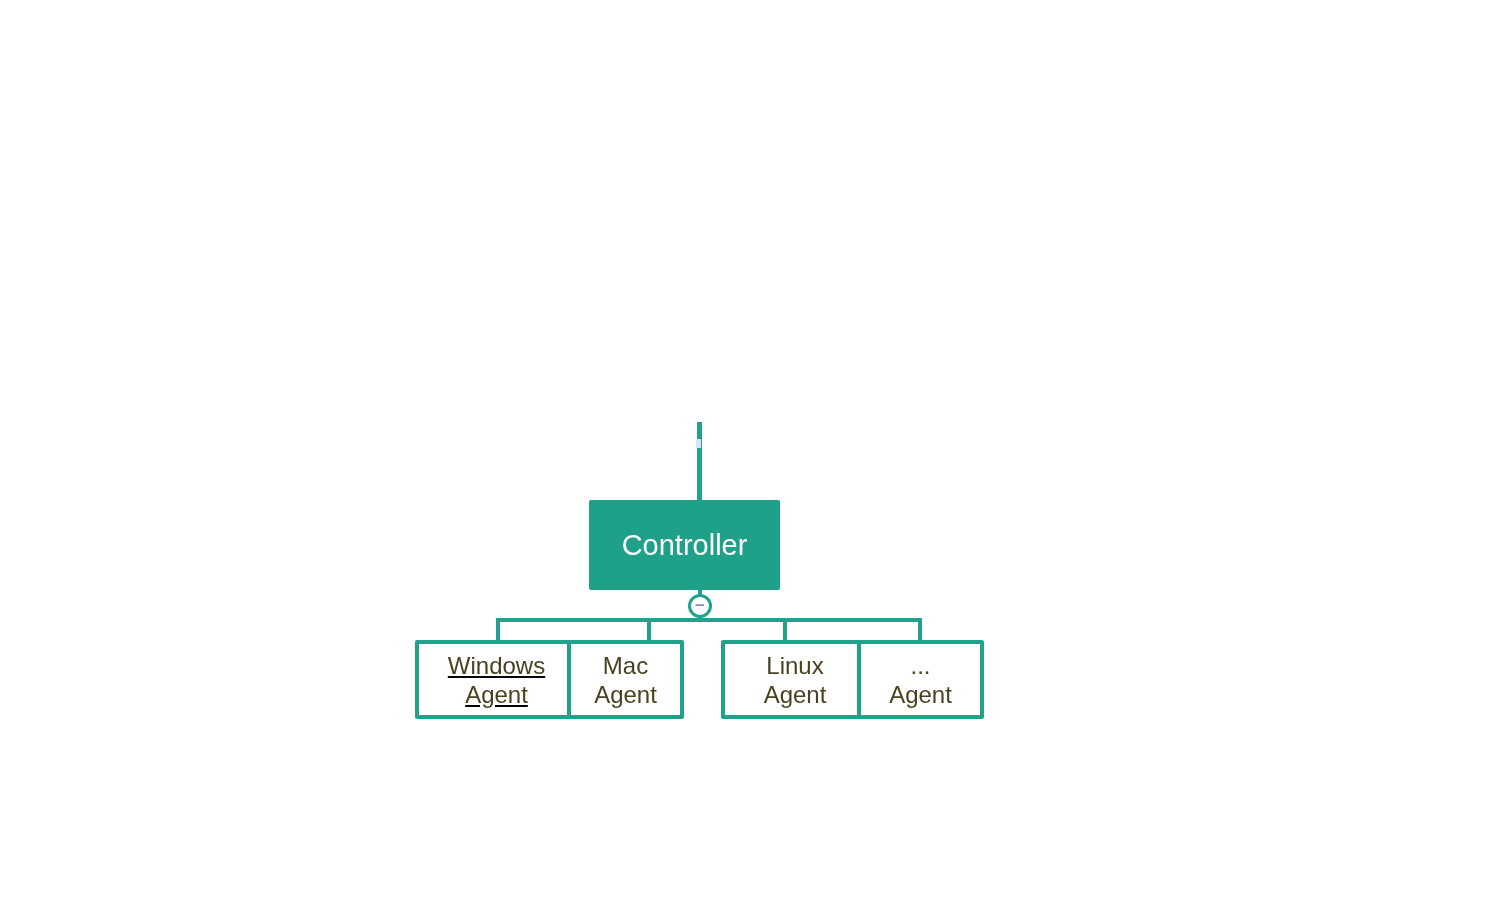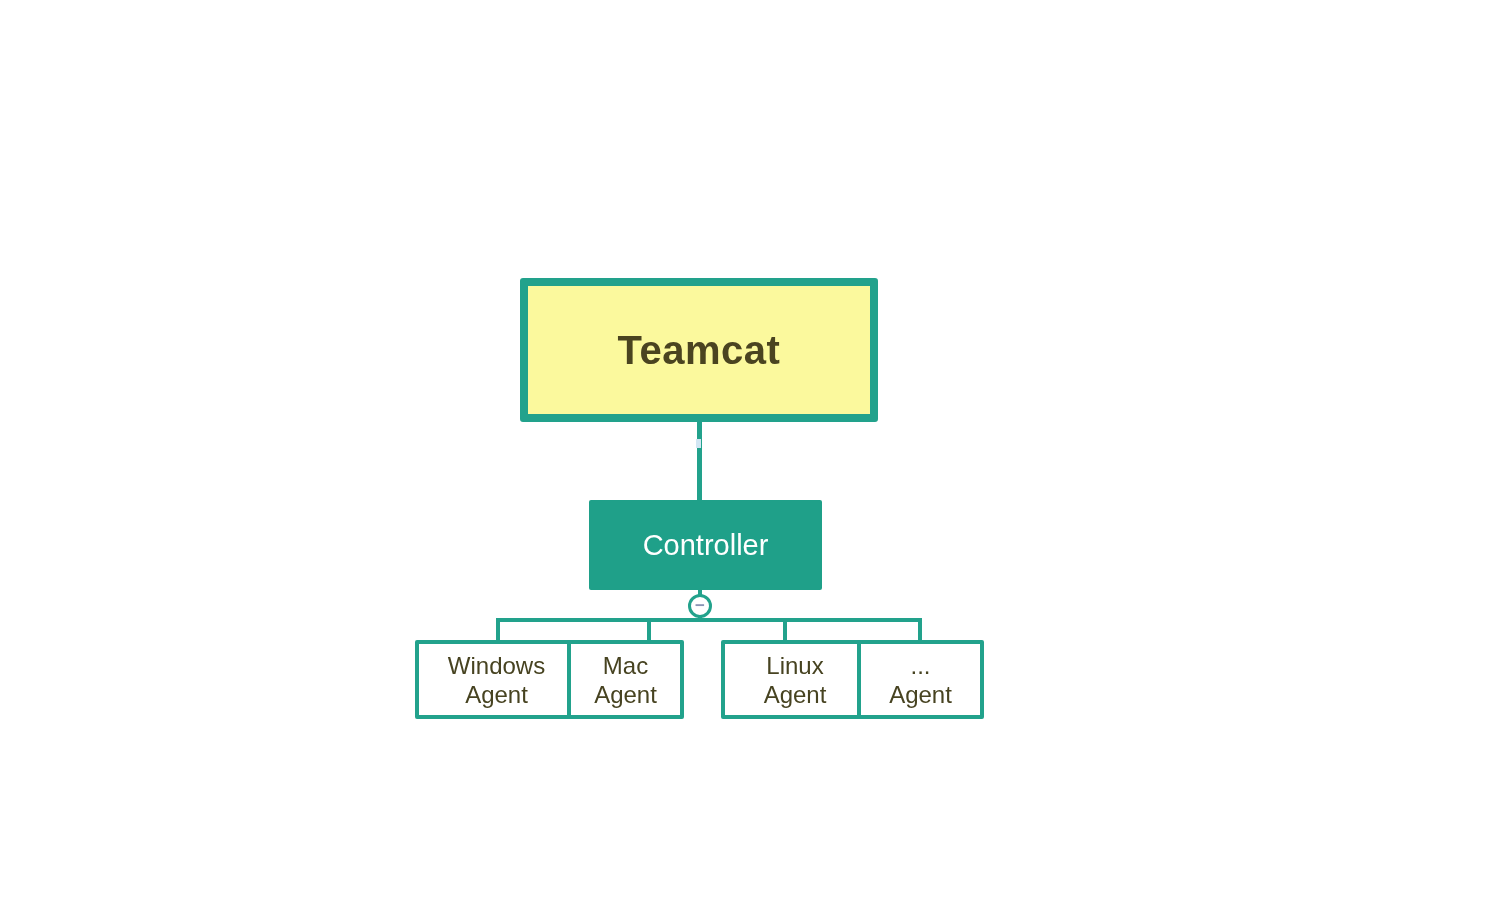--- a/index.html
+++ b/index.html
@@ -35,21 +35,21 @@
   }
   .root-node .label {
     font-size: 40px;
     font-weight: 700;
     color: #4a4420;
     letter-spacing: 0.5px;
   }
 
   .controller-node {
     left: 589px; top: 500px;
-    width: 233px; height: 90px;
+    width: 191px; height: 90px;
     background: #1fa089;
     border-radius: 2px;
   }
   .controller-node .label {
     font-size: 29px;
     font-weight: 500;
     color: #ffffff;
   }
 
   .agent-node {
@@ -59,21 +59,21 @@
     border: 4px solid #22a28c;
     border-radius: 2px;
   }
   .agent-node .label {
     font-size: 24px;
     line-height: 29px;
     font-weight: 400;
     color: #474321;
     white-space: pre-line;
   }
-  .agent-windows { left: 415px; width: 163px; }
+  .agent-windows { left: 415px; width: 163px; text-decoration: underline; }
   .agent-mac     { left: 567px; width: 117px; }
   .agent-linux   { left: 721px; width: 148px; }
   .agent-dots    { left: 857px; width: 127px; }
 
   
   .edge {
     position: absolute;
     background: #22a28c;
   }
   .edge-root-controller { left: 697px; top: 422px; width: 5px;   height: 78px; }
@@ -120,23 +120,20 @@
 
   <div class="edge edge-root-controller"></div>
   <div class="anchor-dash"></div>
   <div class="edge edge-controller-stub"></div>
   <div class="edge edge-horizontal"></div>
   <div class="edge edge-drop-1"></div>
   <div class="edge edge-drop-2"></div>
   <div class="edge edge-drop-3"></div>
   <div class="edge edge-drop-4"></div>
 
-  <div class="node root-node">
-    <span class="label">Teamcat</span>
-  </div>
 
   <div class="node controller-node">
     <span class="label">Controller</span>
   </div>
 
   <div class="collapse-button">
     <span class="minus">−</span>
   </div>
 
   <div class="node agent-node agent-windows">

